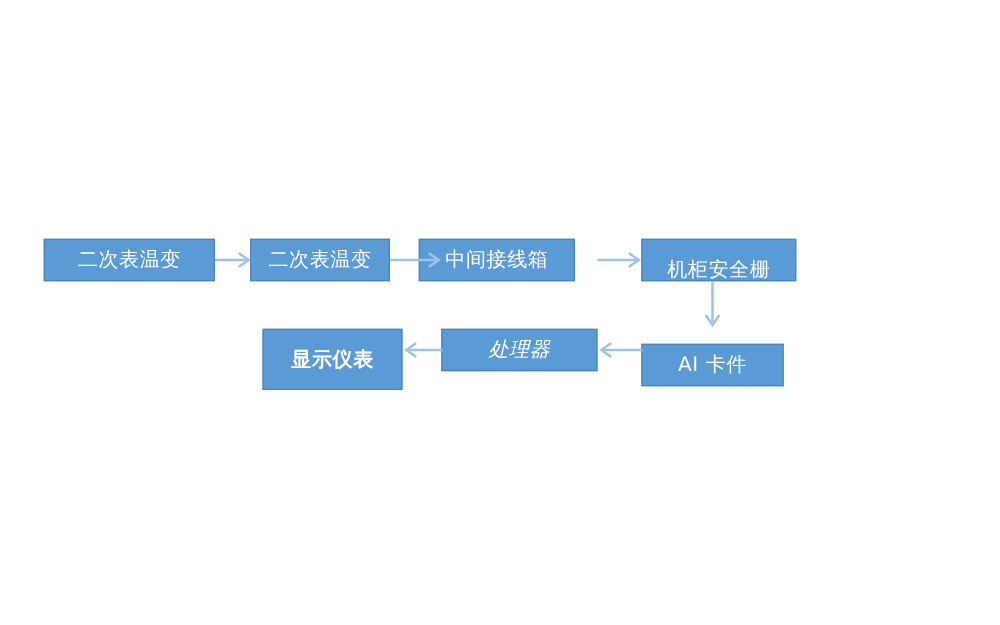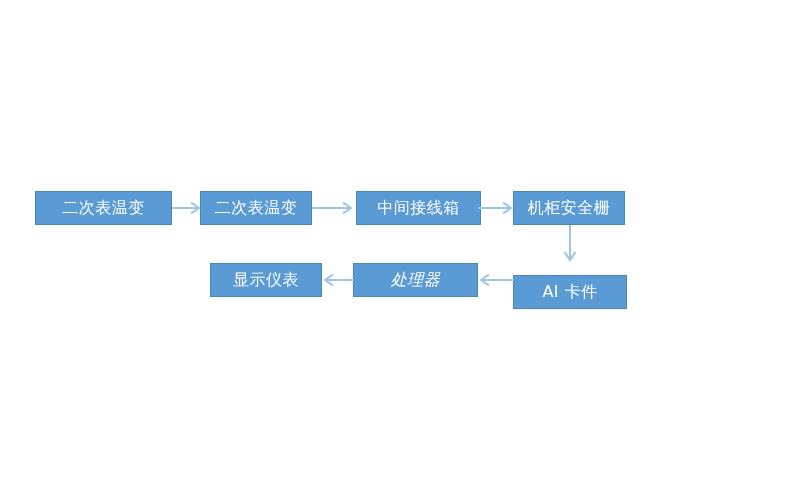--- a/index.html
+++ b/index.html
@@ -46,37 +46,37 @@
 <div id="canvas">
 
   <div class="node" style="left:35px;  top:191px; width:137px; height:34px;">
     <span>二次表温变</span>
   </div>
 
   <div class="node" style="left:200px; top:191px; width:112px; height:34px;">
     <span>二次表温变</span>
   </div>
 
-  <div class="node" style="left:356px; top:191px; width:125px; height:34px;">
+  <div class="node" style="left:335px; top:191px; width:125px; height:34px;">
     <span>中间接线箱</span>
   </div>
 
-  <div class="node" style="left:513px; top:191px; width:112px; height:34px;">
+  <div class="node" style="left:513px; top:191px; width:124px; height:34px;align-items:flex-end;">
     <span>机柜安全栅</span>
   </div>
 
   <div class="node" style="left:513px; top:263px; width:114px; height:34px;margin-top:12px;">
     <span>AI 卡件</span>
   </div>
 
   <div class="node" style="left:353px; top:263px; width:125px; height:34px;font-style:italic;">
     <span>处理器</span>
   </div>
 
-  <div class="node" style="left:210px; top:263px; width:112px; height:34px;">
+  <div class="node" style="left:210px; top:263px; width:112px; height:49px;font-weight:bold;">
     <span>显示仪表</span>
   </div>
 
   <div class="conn" style="left:172px; top:200px; width:30px; height:16px;">
     <svg width="30" height="16" viewBox="0 0 30 16">
       <line x1="0" y1="8" x2="25" y2="8" stroke="#9DC3E6" stroke-width="2"></line>
       <polyline points="19,2.5 27,8 19,13.5" fill="none" stroke="#9DC3E6" stroke-width="2"></polyline>
     </svg>
   </div>
 

